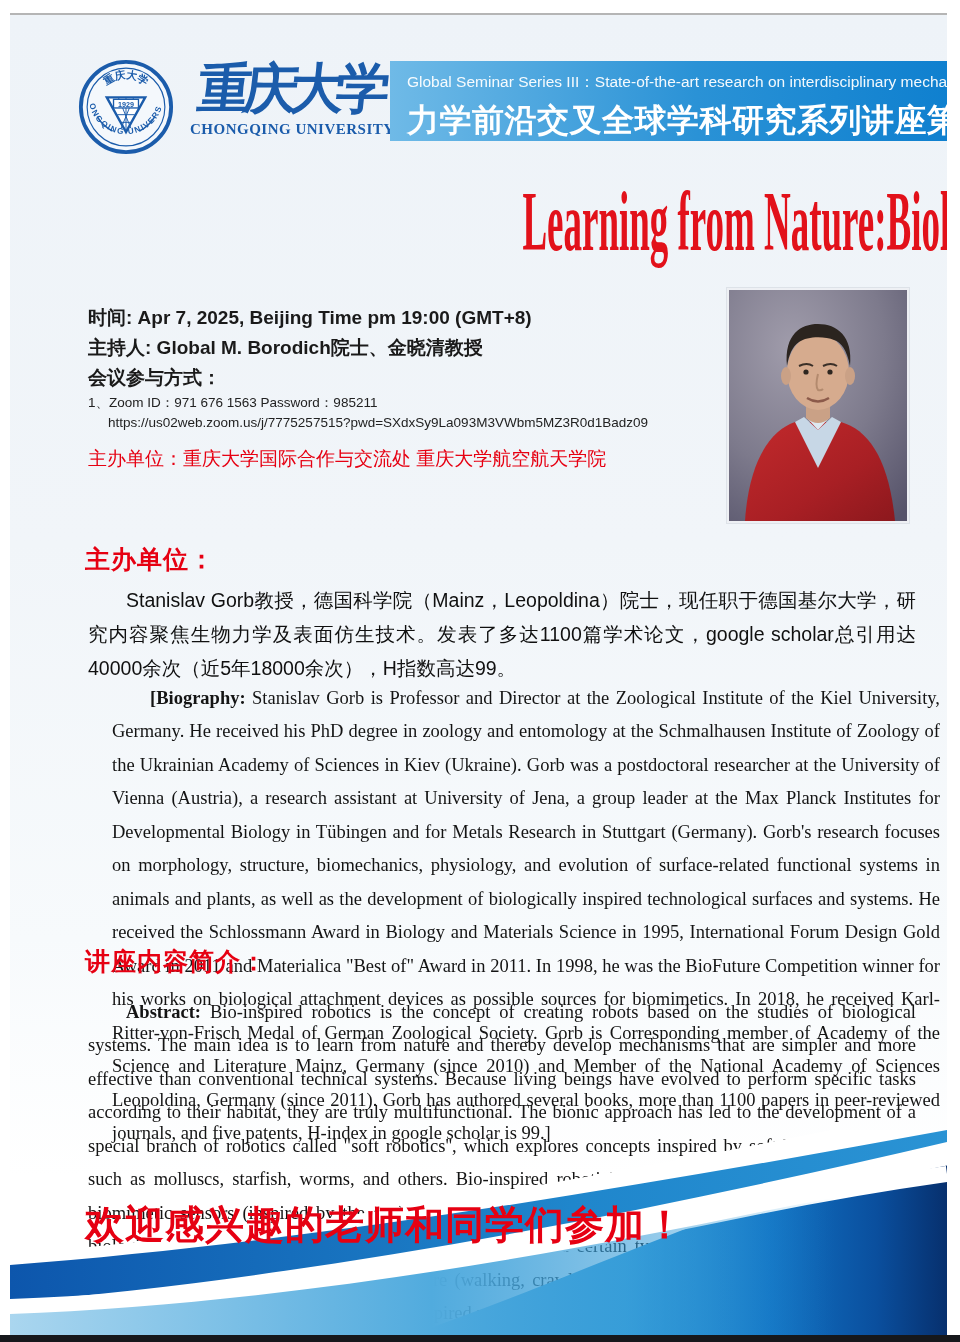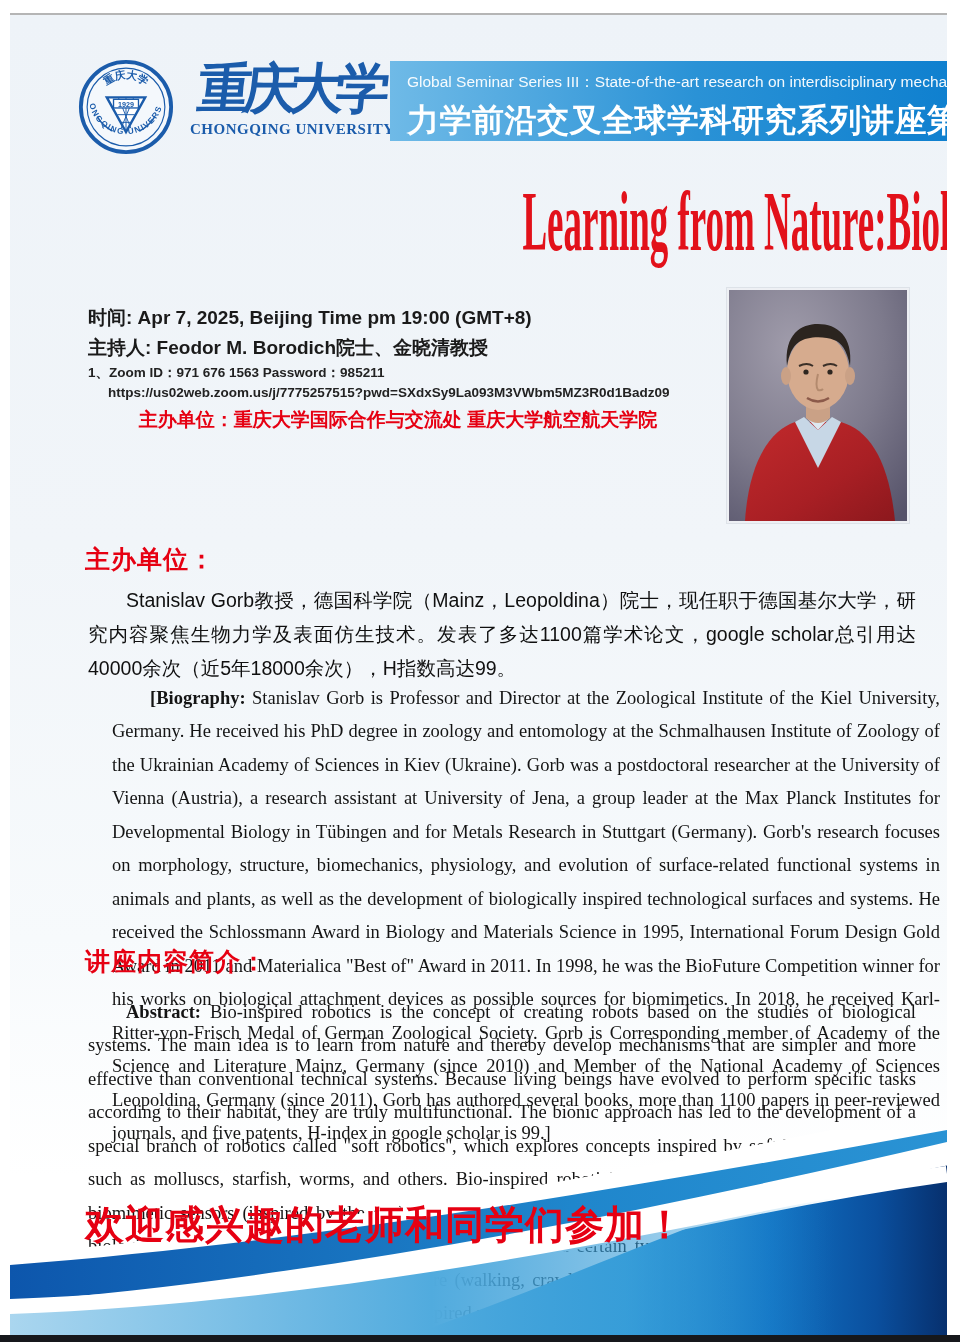--- a/index.html
+++ b/index.html
@@ -44,23 +44,23 @@
   .main-title span{
     display:inline-block;white-space:nowrap;
     font-family:"Liberation Serif",serif;font-weight:bold;
     font-size:84px;color:var(--title_red,#e2111a);
     transform:scaleX(0.44);transform-origin:50% 50%;
   }
 
   
   .details{position:absolute;left:78px;top:288px;width:620px;color:#111;}
   .detail-line{font-size:19px;font-weight:bold;line-height:30px;color:#1a1a1a;}
-  .small-line{font-size:13.5px;line-height:19.5px;color:#222;font-weight:bold;}
+  .small-line{font-size:13.5px;line-height:19.5px;color:#222;font-weight:normal;}
   .small-indent{padding-left:20px;}
-  .organizer{margin-top:5px;font-size:19px;font-weight:bold;color:var(--heading_red,#e60012);text-align:center;}
+  .organizer{margin-top:14px;font-size:19px;font-weight:normal;color:var(--heading_red,#e60012);}
 
   .photo-frame{
     position:absolute;left:717px;top:273px;width:178px;height:231px;
     border:2px solid #eef0f4;box-shadow:0 0 0 1px #dde2e8;background:#6b6b7e;
   }
   .photo-frame svg{display:block;}
 
   
   .section-heading{
     position:absolute;left:75px;font-size:25px;font-weight:bold;
@@ -132,22 +132,23 @@
 
   <div class="main-title">
     <span>Learning from Nature:Biologically inspired robots.</span>
   </div>
 
   <div class="details">
     <div class="detail-line">
       <span>时间:</span> <span>Apr 7, 2025, Beijing Time pm 19:00 (GMT+8)</span>
     </div>
     <div class="detail-line">
-      <span>主持人:</span> <span>Feodor M. Borodich院士、金晓清教授</span>
+      <span>主持人:</span> <span>Global M. Borodich院士、金晓清教授</span>
     </div>
+    <div class="detail-line">会议参与方式：</div>
     <div class="small-line">1、Zoom ID：971 676 1563 Password：985211</div>
     <div class="small-line small-indent">https://us02web.zoom.us/j/7775257515?pwd=SXdxSy9La093M3VWbm5MZ3R0d1Badz09</div>
     <div class="organizer">主办单位：重庆大学国际合作与交流处 重庆大学航空航天学院</div>
   </div>
 
   <div class="photo-frame">
     <svg width="178" height="231" viewBox="0 0 178 231">
       <defs>
         <radialGradient id="phBg" cx="35%" cy="25%" r="95%">
           <stop offset="0%" stop-color="#a09cab"></stop>

